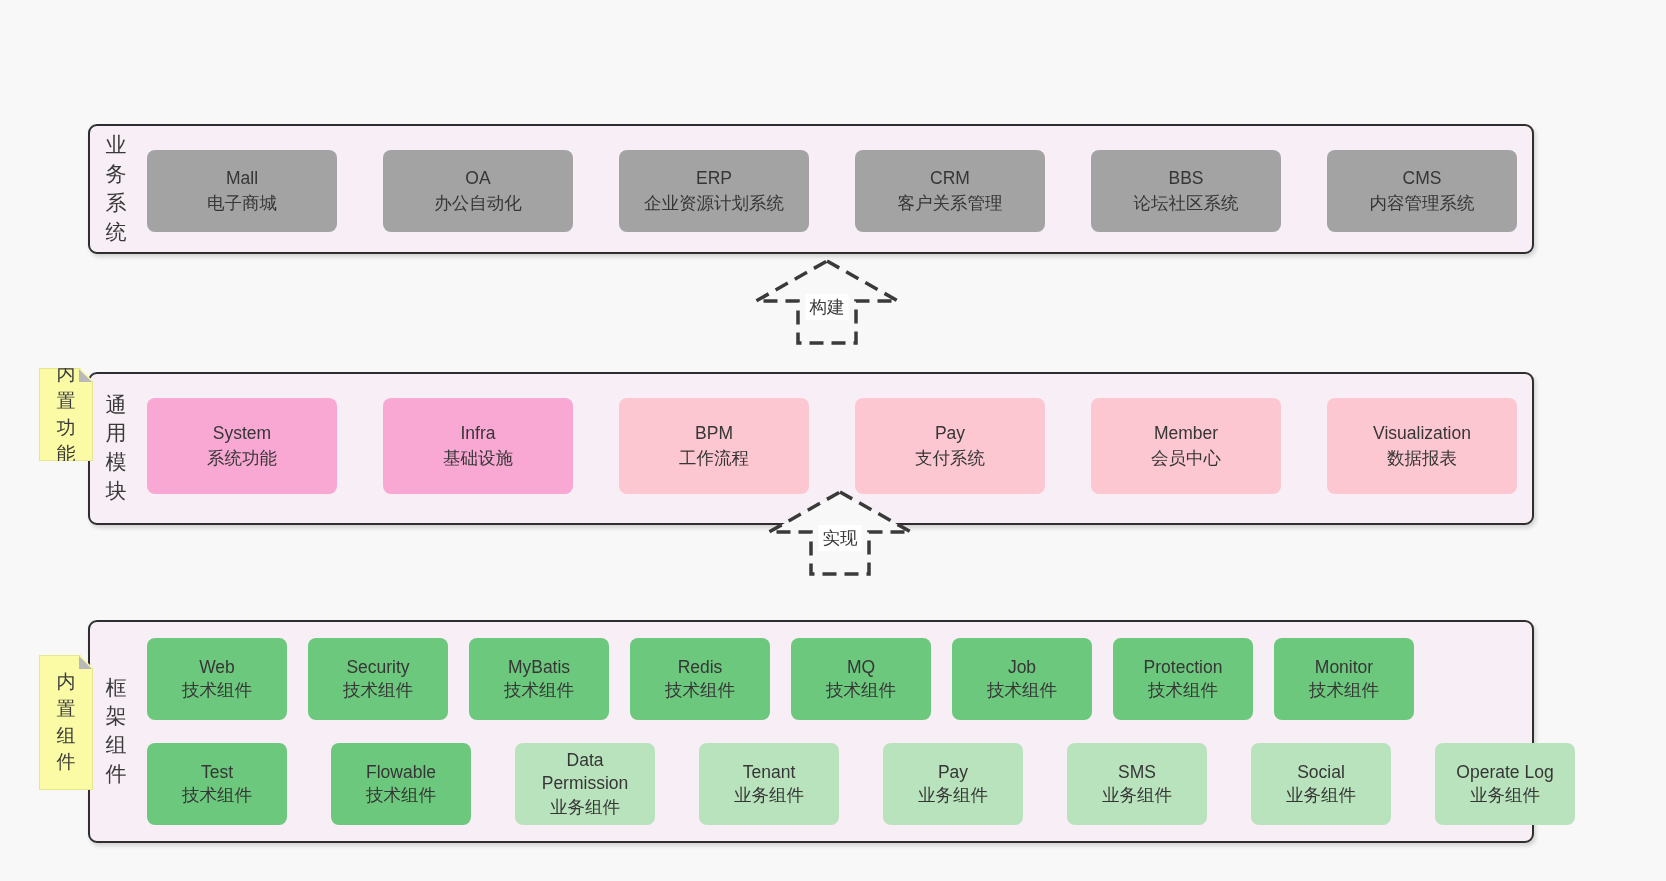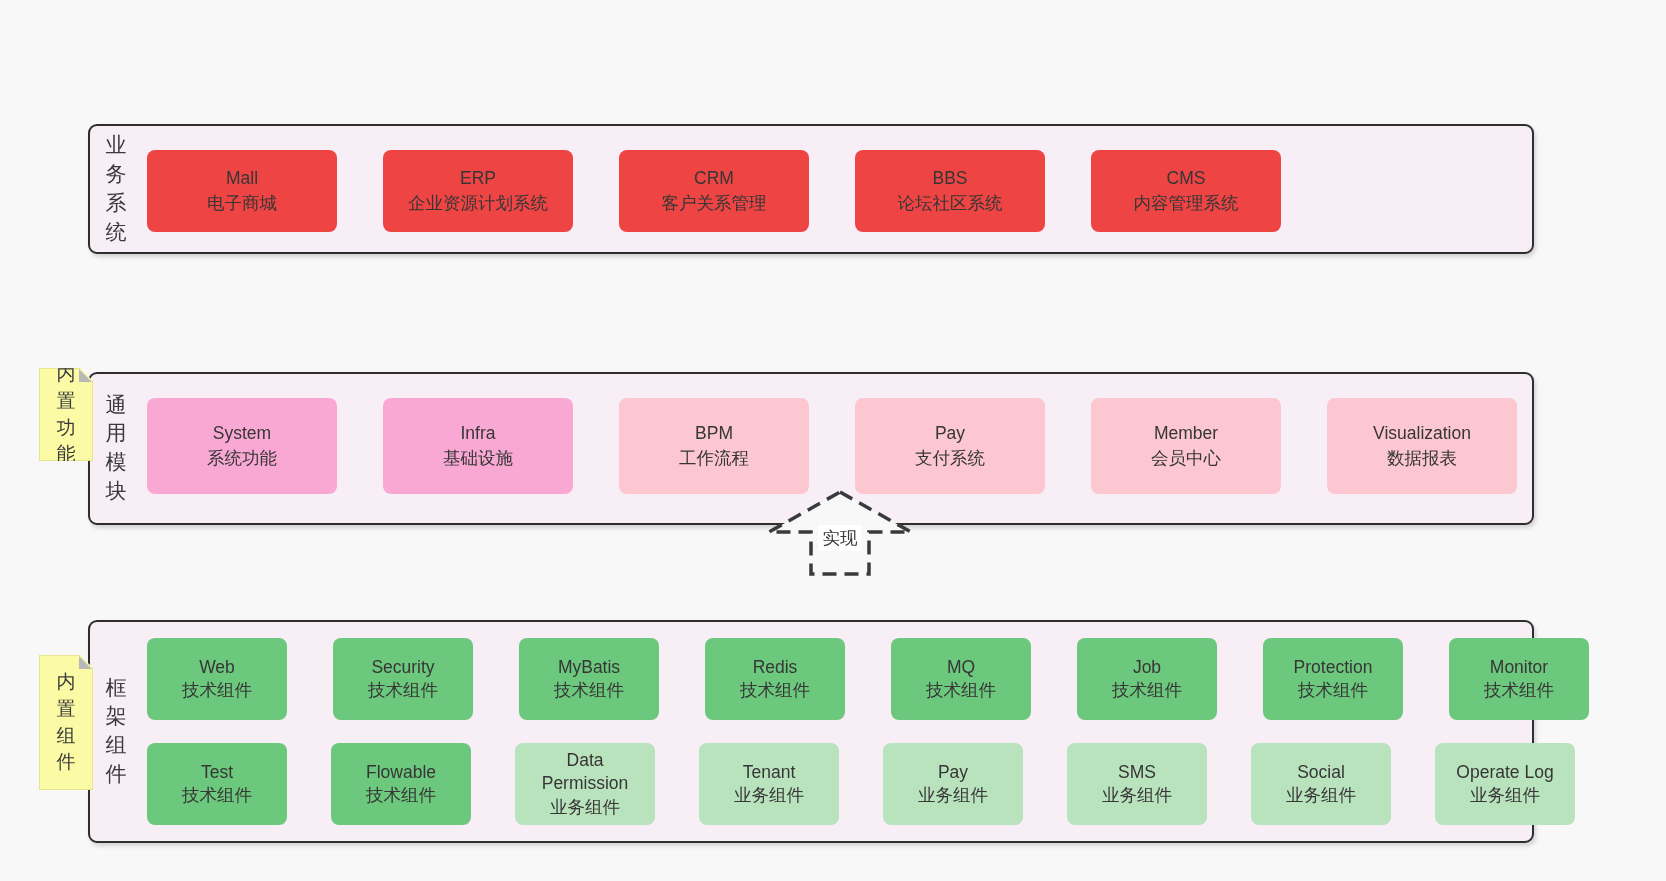--- a/index.html
+++ b/index.html
@@ -12,30 +12,30 @@
   .panel-modules{left:88px;top:372px;width:1446px;height:153px;}
   .panel-components{left:88px;top:620px;width:1446px;height:223px;}
 
   .side-label{position:absolute;left:13px;top:50%;transform:translateY(-50%);
               width:26px;font-size:21px;line-height:1.38;text-align:center;color:#3a3a3a;
               word-break:break-all;}
 
   .items{position:absolute;display:flex;}
   .items-business{left:57px;top:24px;gap:46px;}
   .items-modules{left:57px;top:24px;gap:46px;}
-  .items-row1{left:57px;top:16px;gap:46px;}
+  .items-row1{left:57px;top:16px;gap:21px;}
   .items-row2{left:57px;top:121px;gap:44px;}
 
   .box{display:flex;flex-direction:column;justify-content:center;align-items:center;
        border-radius:8px;text-align:center;font-size:17.5px;line-height:1.42;color:#363636;
        box-sizing:border-box;padding:2px 6px;}
   .items-business .box{width:190px;height:82px;}
   .items-modules .box{width:190px;height:96px;}
   .items-row1 .box,.items-row2 .box{width:140px;height:82px;line-height:1.32;}
-  .box.blue{background:#ef4444;}
+  .box.blue{background:#a3a3a3;}
   .box.red{background:#f9a8d4;}
   .box.pink{background:#fcc7d1;}
   .box.green{background:#6cc87d;}
   .box.lightgreen{background:#b9e3bd;}
 
   .sticky{position:absolute;width:54px;background:#fbfba5;border:1px solid #e6e68c;
           box-sizing:border-box;z-index:3;display:flex;align-items:center;justify-content:center;
           clip-path:polygon(0 0,calc(100% - 13px) 0,100% 13px,100% 100%,0 100%);}
   .sticky-modules{left:39px;top:368px;height:93px;}
   .sticky-components{left:39px;top:655px;height:135px;}
@@ -55,38 +55,48 @@
 <div class="canvas">
 
   <div class="panel panel-business">
     <div class="side-label">业务系统</div>
     <div class="items items-business">
         <div class="box blue">
           <div>Mall</div>
           <div>电子商城</div>
         </div>
         <div class="box blue">
+          <div>OA</div>
+          <div>办公自动化</div>
+        </div>
+        <div class="box blue">
           <div>ERP</div>
           <div>企业资源计划系统</div>
         </div>
         <div class="box blue">
           <div>CRM</div>
           <div>客户关系管理</div>
         </div>
         <div class="box blue">
           <div>BBS</div>
           <div>论坛社区系统</div>
         </div>
         <div class="box blue">
           <div>CMS</div>
           <div>内容管理系统</div>
         </div>
       </div>
   </div>
 
+  <div class="arrow arrow-build">
+    <svg width="150" height="92" viewBox="0 0 150 92">
+      <polygon points="75,5 146,45 104,45 104,87 46,87 46,45 4,45" fill="#f8f8f8" stroke="#3a3a3a" stroke-width="3.5" stroke-dasharray="14 8"></polygon>
+    </svg>
+    <div class="chip">构建</div>
+  </div>
 
   <div class="sticky sticky-modules">
     <div class="fold"></div>
     <div class="stxt">内置功能</div>
   </div>
   <div class="panel panel-modules">
     <div class="side-label">通用模块</div>
     <div class="items items-modules">
         <div class="box red">
           <div>System</div>

